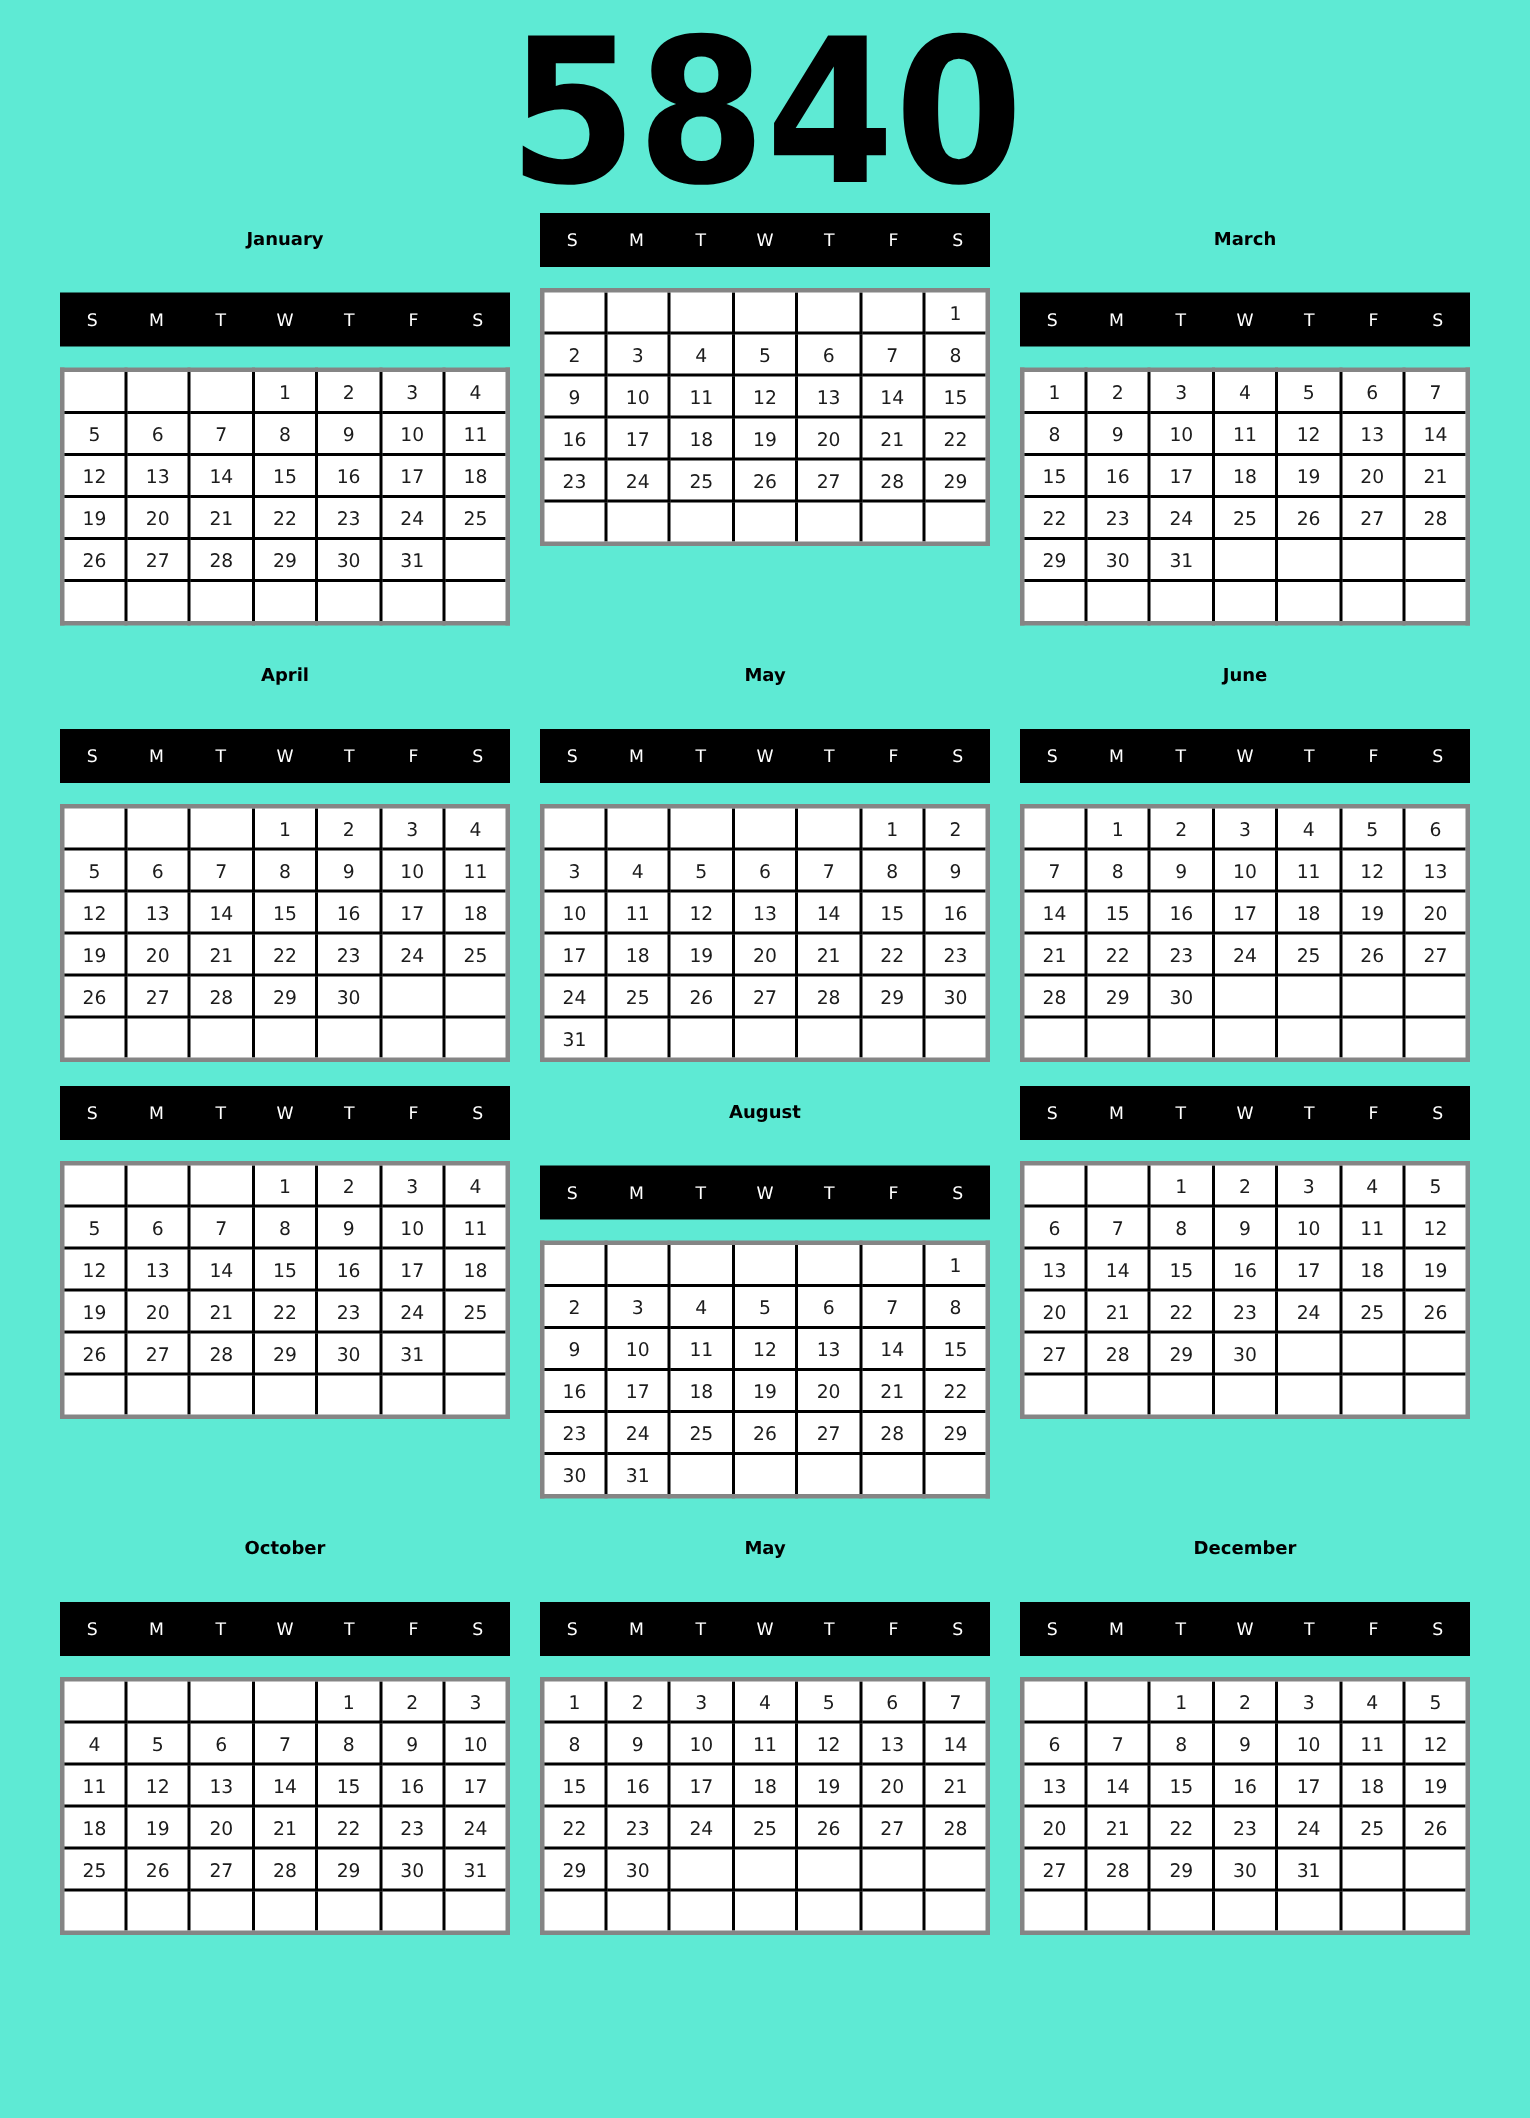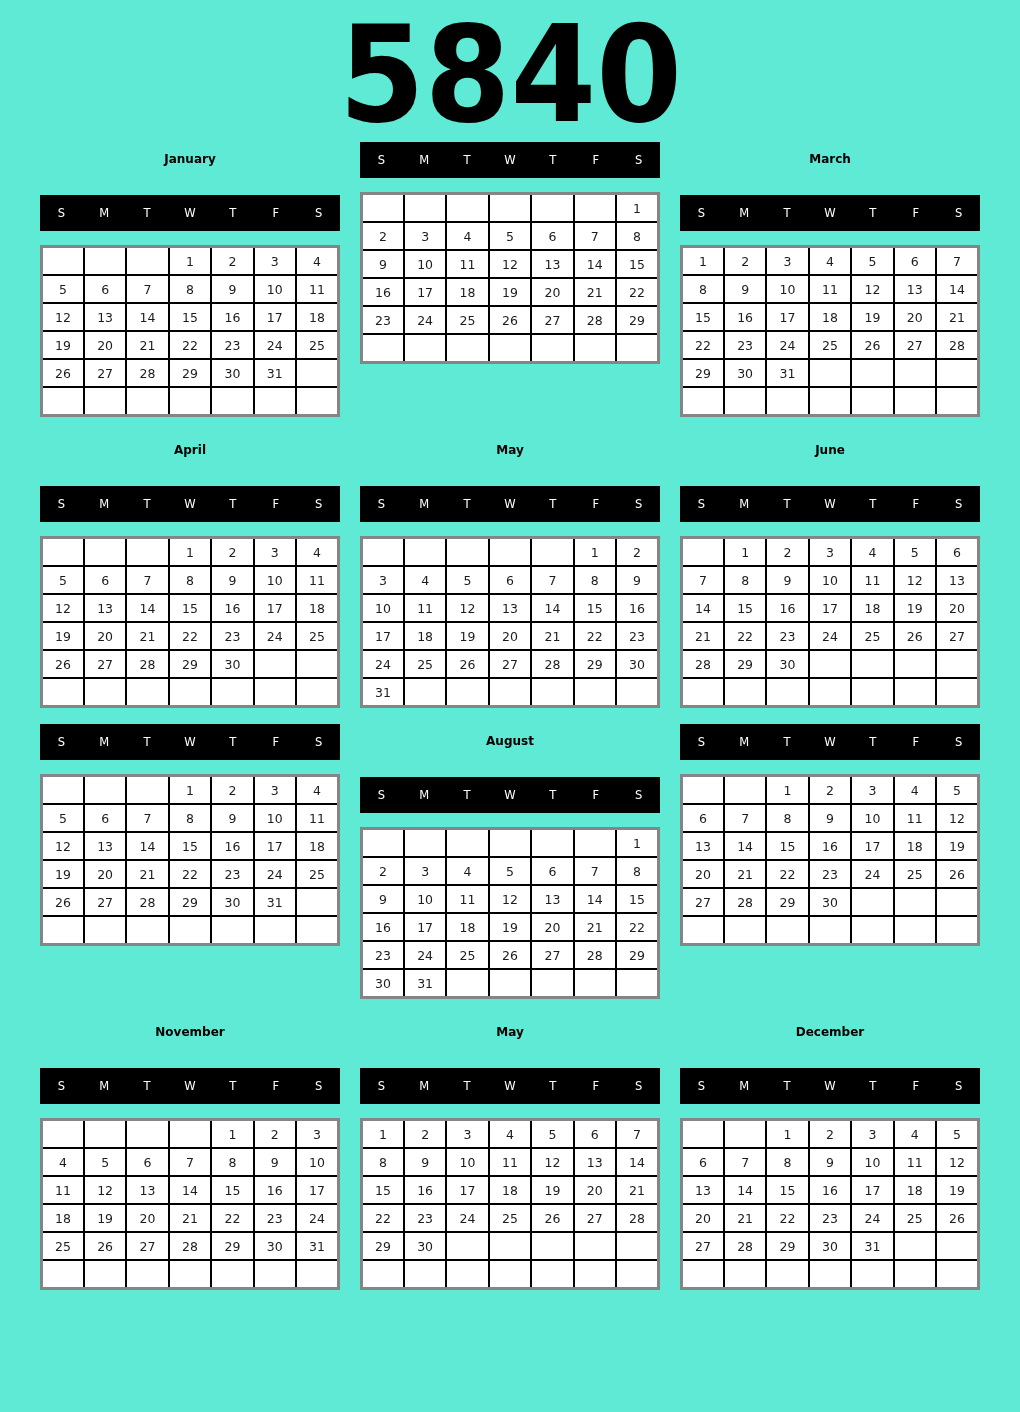--- a/index.html
+++ b/index.html
@@ -716,21 +716,21 @@
               <td></td>
               <td></td>
               <td></td>
               <td></td>
             </tr>
           </tbody>
     </table>
   </div>
 
   <div class="month">
-    <div class="month-name">November</div>
+    <div class="month-name">October</div>
     <div class="weekday-bar">
           <span class="wd">S</span>
           <span class="wd">M</span>
           <span class="wd">T</span>
           <span class="wd">W</span>
           <span class="wd">T</span>
           <span class="wd">F</span>
           <span class="wd">S</span>
         </div>
     <table class="month-grid">

